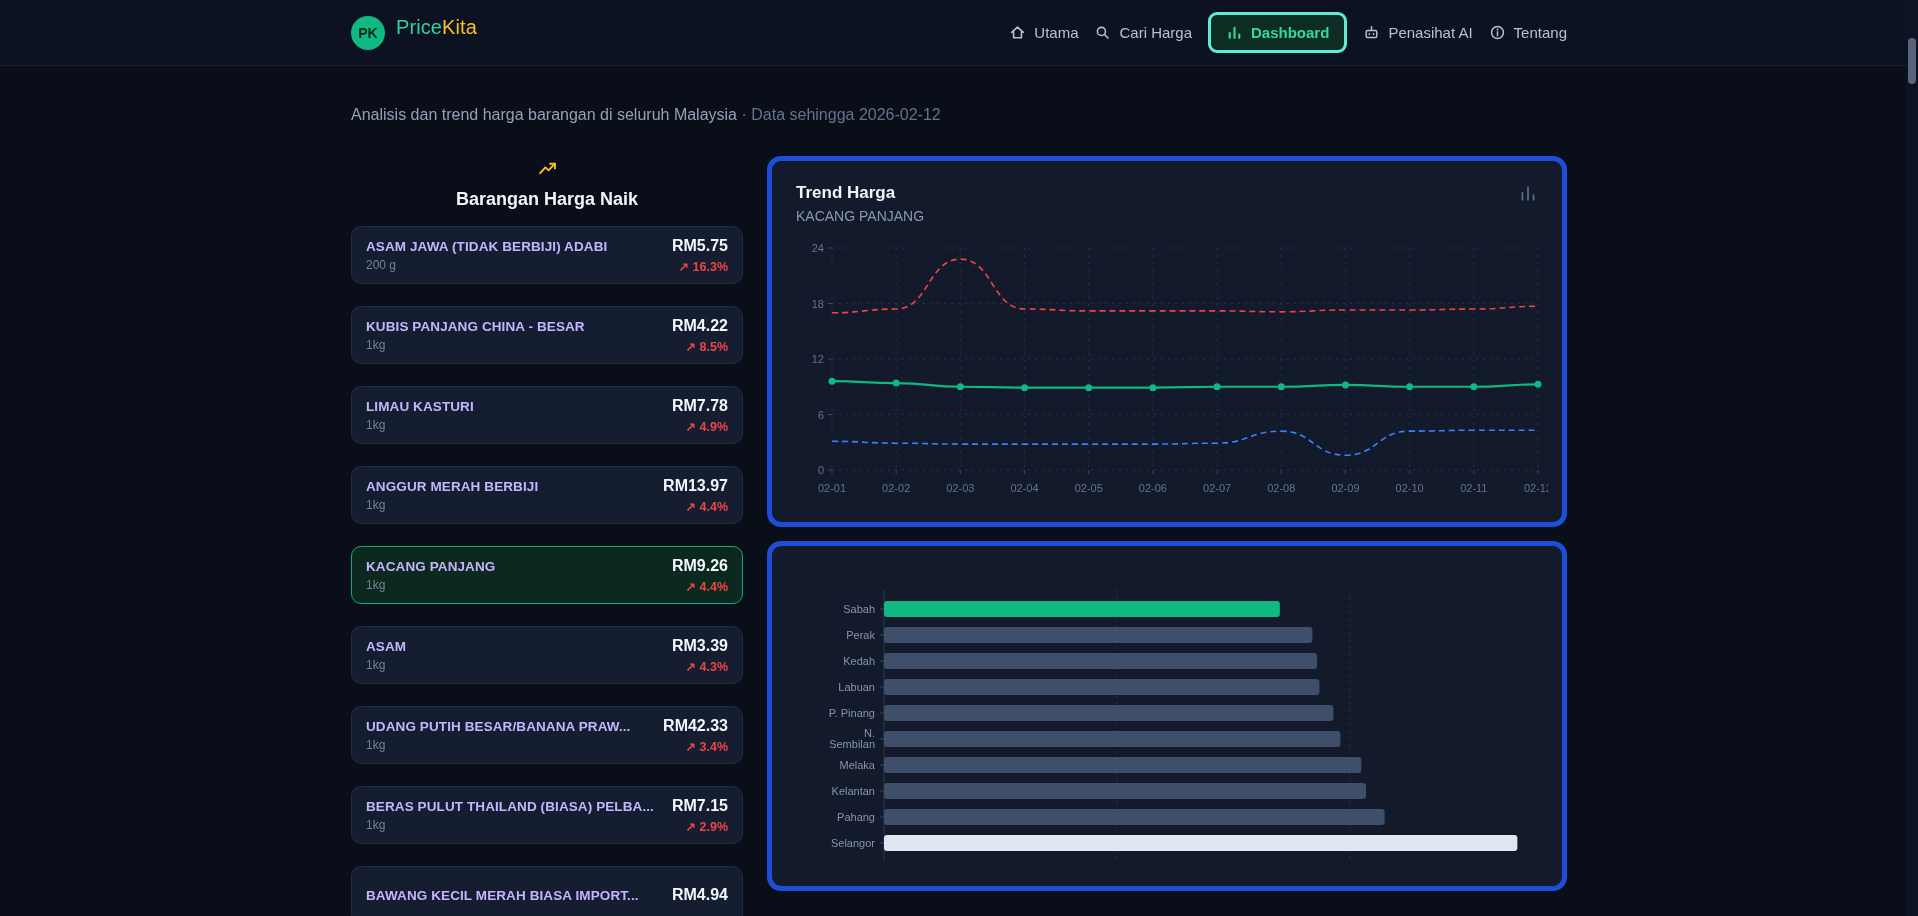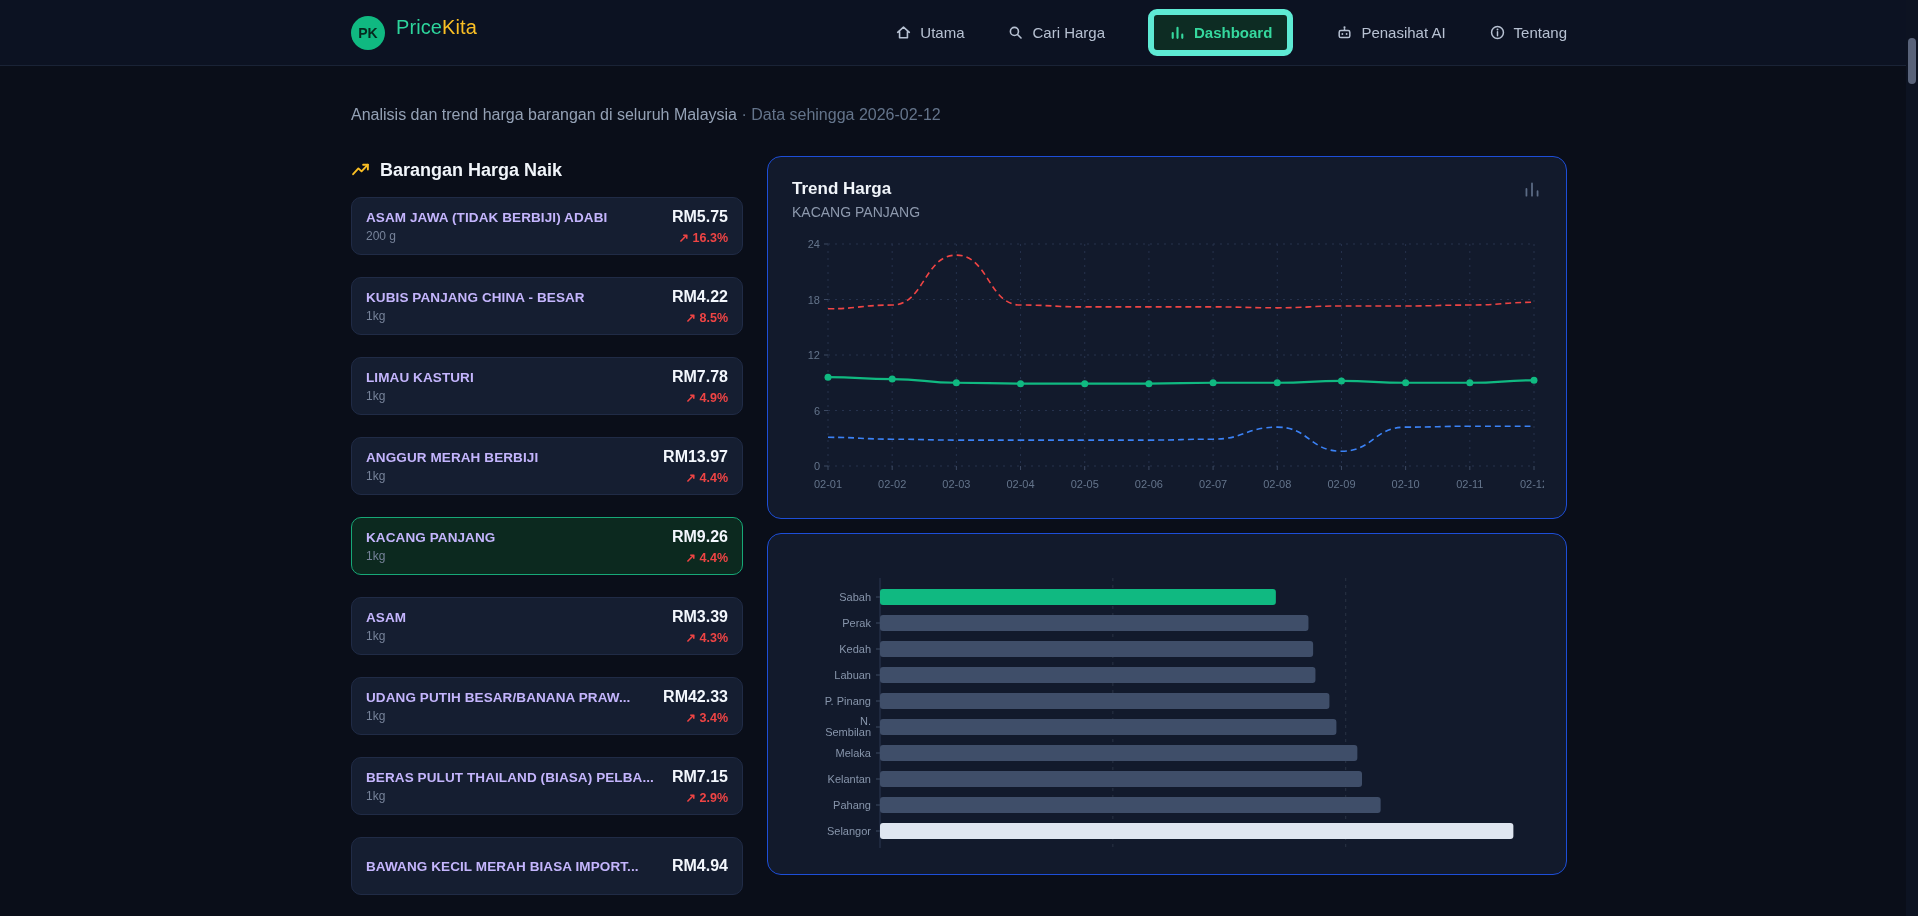--- a/index.html
+++ b/index.html
@@ -23,44 +23,44 @@
   .brand { display: flex; align-items: flex-start; gap: 11px; cursor: pointer; }
   .logo {
     width: 34px; height: 34px; border-radius: 50%;
     background: #10b981; color: #06291e;
     font-size: 14px; font-weight: 800;
     display: flex; align-items: center; justify-content: center;
   }
   .brand-name { font-size: 20px; font-weight: 400; letter-spacing: 0.1px; }
   .brand-name .p1 { color: #2dd49c; }
   .brand-name .p2 { color: #fbbf24; }
-  nav { margin-left: auto; display: flex; align-items: center; gap: 43px; }
+  nav { margin-left: auto; display: flex; align-items: center; gap: 16px; }
   .nav-item {
     display: flex; align-items: center; gap: 8px;
     color: #b7c1d2; font-size: 15px; cursor: pointer; padding: 9px 0;
   }
   .nav-item svg { width: 17px; height: 17px; display: block; }
   .nav-item.active {
     background: #0d2c23;
-    border: 6px solid #5eead4;
+    border: 3px solid #5eead4;
     color: #35d89e;
     padding: 9px 15px; border-radius: 9px; font-weight: 700;
   }
 
   
   main { padding-top: 30px; }
   h1 { margin: 0; font-size: 30px; line-height: 36px; font-weight: 800; color: #f2f6fc; }
   .subtitle { margin-top: 10px; font-size: 16px; color: #94a1b5; }
   .subtitle .meta { color: #64748b; }
 
   
   .layout { display: grid; grid-template-columns: 392px 800px; gap: 24px; margin-top: 32px; }
 
   
-  .section-head { display: flex; align-items: center; gap: 10px; margin: 4px 0 16px; }
+  .section-head { display: flex; align-items: center; gap: 10px; margin: 4px 0 16px; flex-direction: column; }
   .section-head svg { width: 19px; height: 19px; display: block; }
   .section-title { font-size: 18px; font-weight: 800; color: #f1f5fa; }
 
   .price-item {
     background: #151e31;
     border: 1px solid #202b46;
     border-radius: 10px;
     padding: 10px 14px;
     display: flex; align-items: center; justify-content: space-between;
     height: 58px;
@@ -74,21 +74,21 @@
     font-size: 13.5px; font-weight: 700; color: #c4b5fd;
     letter-spacing: 0.1px; white-space: nowrap; overflow: hidden;
   }
   .pi-unit { font-size: 12px; color: #77839a; margin-top: 4px; }
   .pi-price { font-size: 16px; font-weight: 800; color: #f3f7fd; }
   .pi-change { font-size: 12.5px; font-weight: 700; color: #ef4444; margin-top: 4px; }
 
   
   .card {
     background: #121a2c;
-    border: 1px solid #1d4ed8;
+    border: 5px solid #1d4ed8;
     border-radius: 14px;
     padding: 22px 24px;
   }
   .card.states { margin-top: 14px; }
   .card-head { display: flex; justify-content: space-between; align-items: flex-start; }
   .card-title { font-size: 17px; font-weight: 800; color: #f1f5fa; }
   .card-sub { font-size: 14px; color: #8d99ad; margin-top: 5px; }
   .corner-icon { color: #5b6b85; }
   .corner-icon svg { width: 20px; height: 20px; display: block; }
   .chart-wrap { margin-top: 12px; }

